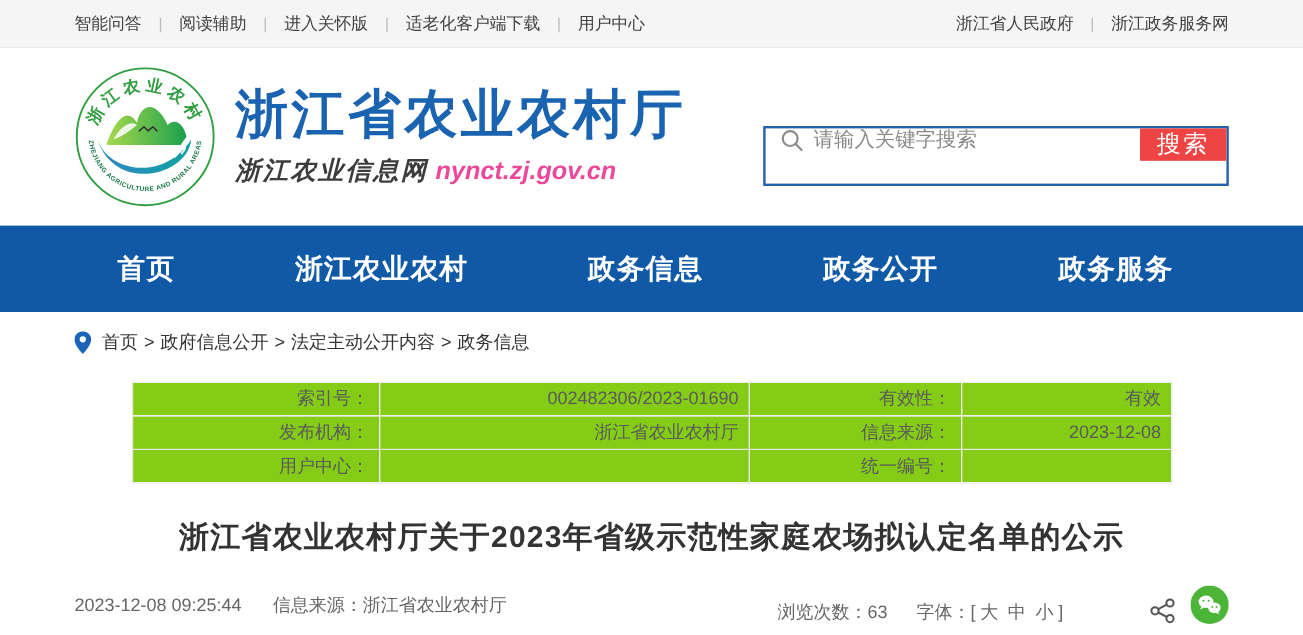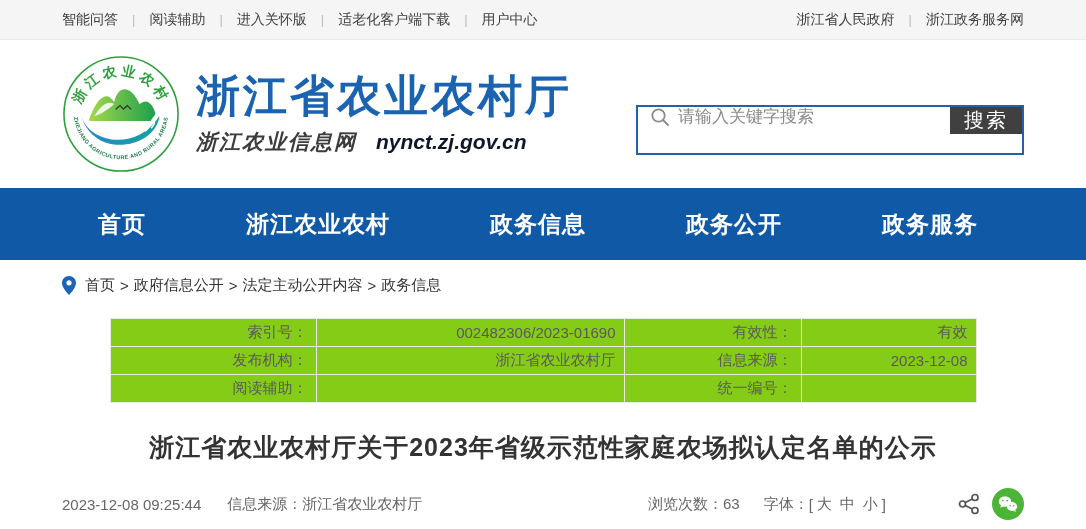--- a/index.html
+++ b/index.html
@@ -15,29 +15,29 @@
   .toplink { font-size:14px; color:#404040; cursor:pointer; white-space:nowrap; }
   .topsep { color:#bbbbbb; font-size:13px; margin:0 14px; }
 
   
   .masthead { height:148px; background:#fff; }
   .masthead-inner { height:100%; display:flex; align-items:center; }
   .logo { width:118px; height:118px; flex:0 0 auto; }
   .titles { margin-left:16px; }
   .site-title { font-size:44px; font-weight:bold; color:#1a63b0; letter-spacing:3px; line-height:1.1; }
   .site-sub { margin-top:8px; font-size:21px; font-weight:bold; font-style:italic; color:#3c3c3c; letter-spacing:2px; }
-  .site-url { color:#0f172a; letter-spacing:0; margin-left:19px; }
+  .site-url { color:#ec4899; letter-spacing:0; margin-left:6px; }
 
   .searchbox { margin-left:auto; width:388px; height:50px; border:2px solid #2361ac;
                display:flex; align-items:flex-start; background:#fff;margin-top:32px; }
   .search-icon { display:flex; align-items:center; padding:0 8px 0 12px; }
   .search-input { flex:1; border:none; outline:none; font-size:17px; color:#333;
                   font-family:inherit; background:transparent; }
   .search-input::placeholder { color:#8a8a8a; }
-  .search-btn { width:72px; background:#404040; color:#fff; border:none; font-size:20px;
+  .search-btn { width:72px; background:#ef4444; color:#fff; border:none; font-size:20px;
                 font-family:inherit; cursor:pointer; letter-spacing:2px; }
 
   
   .mainnav { height:72px; background:#0f59a6; }
   .mainnav-inner { height:100%; display:flex; align-items:center; justify-content:space-between;
                    padding:0 46px 0 36px; }
   .nav-item { color:#ffffff; font-size:23px; font-weight:bold; letter-spacing:1px; cursor:pointer; white-space:nowrap; }
 
   
   .breadcrumb { height:50px; display:flex; align-items:center; font-size:15px; color:#333; }
@@ -53,21 +53,21 @@
   .doc-table td.val { text-align:right; padding-left:12px; }
   .doc-table td.lbl2 { text-align:right; width:177px; }
   col.c1 { width:206px; } col.c2 { width:308px; } col.c3 { width:177px; } col.c4 { width:175px; }
 
   
   .article-title { margin-top:28px; text-align:center; font-size:25px; font-weight:bold;
                    color:#333; letter-spacing:1px; }
   .meta { margin-top:24px; display:flex; align-items:center; font-size:15px; color:#666; }
   .meta-left { display:flex; align-items:center; }
   .meta-time { margin-right:26px; }
-  .meta-right { margin-left:auto; display:flex; align-items:center; }
+  .meta-right { margin-left:auto; display:flex; align-items:flex-end; }
   .meta-views { margin-right:24px; }
   .font-sel { display:flex; align-items:center; }
   .font-size-opt { margin:0 4px; cursor:pointer; }
   .share-icon { margin-left:72px; cursor:pointer; display:flex; align-items:center; }
   .wechat-icon { margin-left:12px; cursor:pointer; display:flex; align-items:center; }
 </style>
 </head>
 <body>
 
 <div class="topbar">
@@ -185,21 +185,21 @@
     <td class="lbl lbl2">有效性：</td>
     <td class="val">有效</td>
   </tr>
   <tr>
     <td class="lbl">发布机构：</td>
     <td class="val">浙江省农业农村厅</td>
     <td class="lbl lbl2">信息来源：</td>
     <td class="val">2023-12-08</td>
   </tr>
   <tr>
-    <td class="lbl">阅读辅助：</td>
+    <td class="lbl">用户中心：</td>
     <td class="val"></td>
     <td class="lbl lbl2">统一编号：</td>
     <td class="val"></td>
   </tr>
 </tbody>
   </table>
 
 <div class="article-title">浙江省农业农村厅关于2023年省级示范性家庭农场拟认定名单的公示</div>
 
 <div class="container meta">

